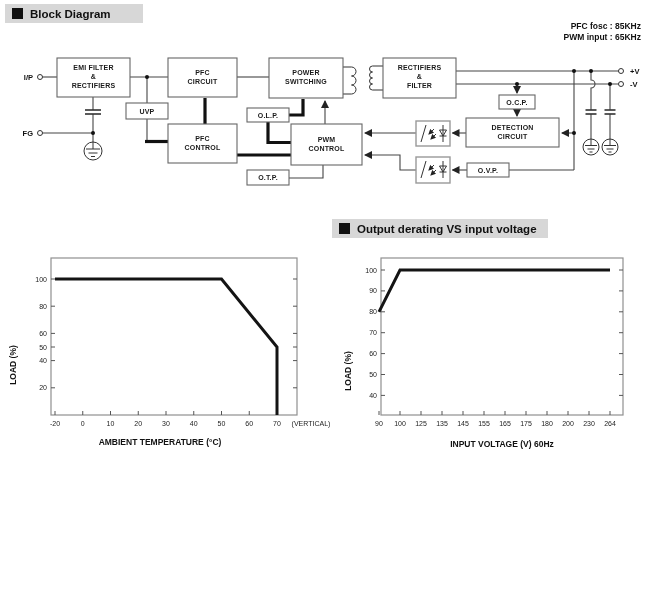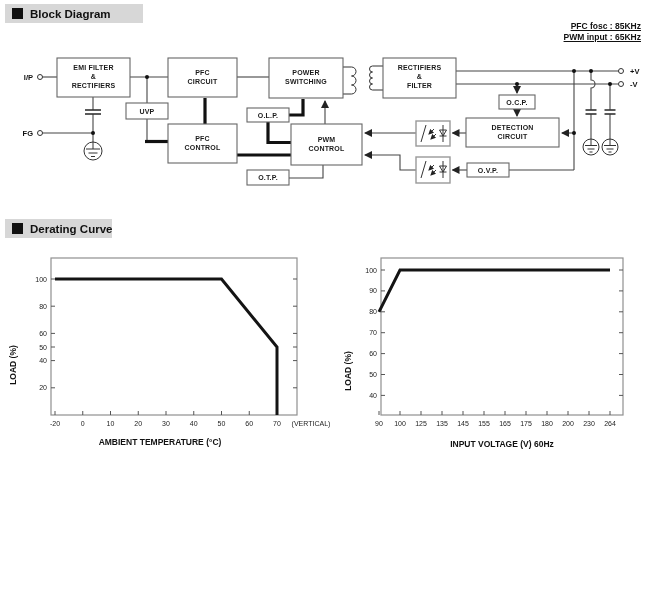--- a/index.html
+++ b/index.html
@@ -3,21 +3,21 @@
 <meta charset="utf-8">
 <style>
   html,body{margin:0;padding:0;background:#fff;}
   .page{position:relative;width:667px;height:601px;background:#fff;overflow:hidden;
         font-family:"Liberation Sans",sans-serif;}
   .sec-header{position:absolute;display:flex;align-items:center;height:19px;
         background:#d7d7d7;padding-left:7px;box-sizing:border-box;}
   .sec-header .sq{width:11px;height:11px;background:#111;margin-right:7px;flex:0 0 auto;}
   .sec-header .sec-title{font-weight:bold;font-size:11.5px;color:#111;white-space:nowrap;}
   .fosc{position:absolute;top:21px;right:26px;text-align:right;font-weight:bold;
-        font-size:8.5px;color:#111;line-height:11px;text-decoration:underline;}
+        font-size:8.5px;color:#111;line-height:11px;}
   svg{position:absolute;overflow:visible;}
   .bt{font-family:"Liberation Sans",sans-serif;font-weight:bold;font-size:7px;fill:#1a1a1a;
       text-anchor:middle;letter-spacing:.2px;}
   .term{font-family:"Liberation Sans",sans-serif;font-weight:bold;font-size:7.5px;fill:#111;}
   .tk{font-family:"Liberation Sans",sans-serif;font-size:7px;fill:#222;}
   .axl{font-family:"Liberation Sans",sans-serif;font-weight:bold;font-size:8.5px;fill:#111;
       text-anchor:middle;}
   .box{fill:#fff;stroke:#666;stroke-width:1.1;}
   .obox{fill:#fff;stroke:#999;stroke-width:1.4;}
   .w{stroke:#444;stroke-width:1.1;fill:none;}
@@ -26,23 +26,23 @@
 </style>
 </head>
 <body>
 
 <div class="page">
 
   <div class="sec-header" style="left:5px;top:4px;width:138px">
     <span class="sq"></span>
     <span class="sec-title">Block Diagram</span>
   </div>
-  <div class="sec-header" style="left:5px;top:219px;width:107px">
+  <div class="sec-header" style="left:332px;top:219px;width:216px">
     <span class="sq"></span>
-    <span class="sec-title">Derating Curve</span>
+    <span class="sec-title">Output derating VS input voltage</span>
   </div>
 
   <div class="fosc">
     <div>PFC fosc : 85KHz</div>
     <div>PWM input : 65KHz</div>
   </div>
 
   <svg style="left:0;top:45px" width="667" height="175" viewBox="0 0 667 175">
     <defs>
       <marker id="ar" markerUnits="userSpaceOnUse" markerWidth="8" markerHeight="8" viewBox="0 0 8 8" refX="7" refY="4" orient="auto">

